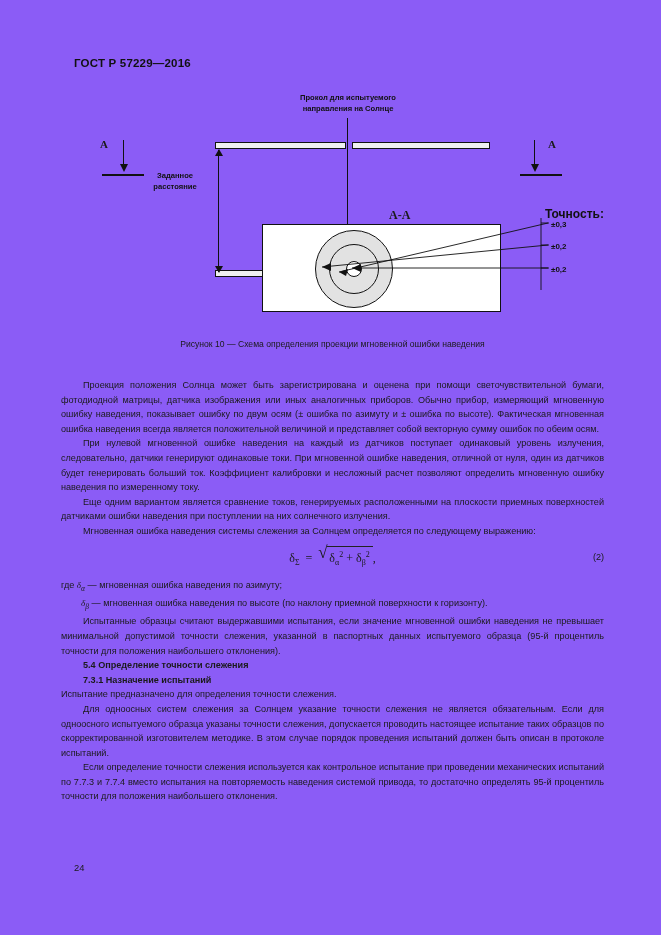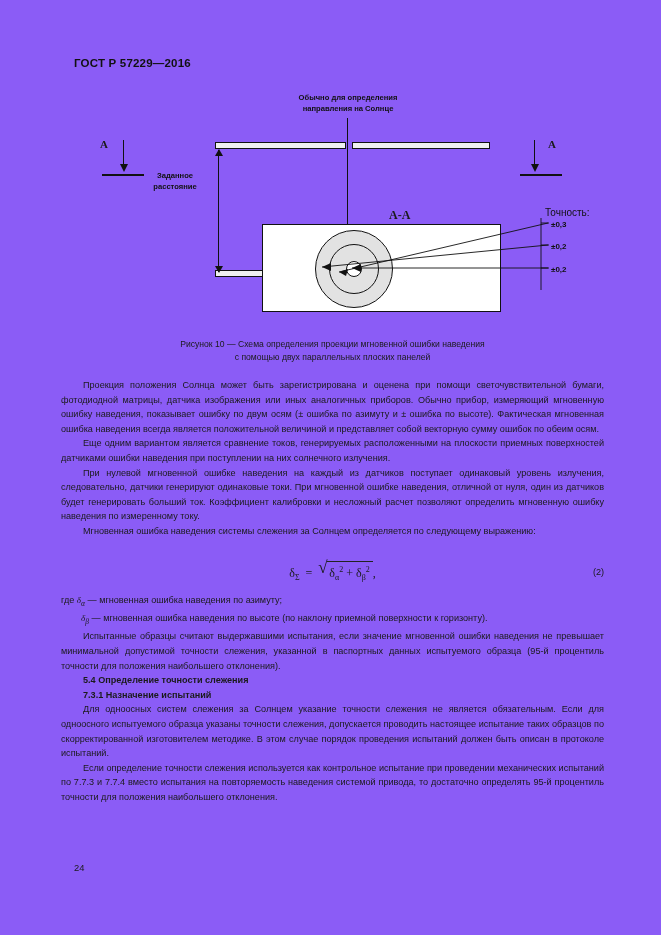--- a/index.html
+++ b/index.html
@@ -191,22 +191,22 @@
     box-sizing: border-box;
   }
   .ring-3 { left: 52px; top: 5px;  width: 78px; height: 78px; }
   .ring-2 { left: 66px; top: 19px; width: 50px; height: 50px; }
   .ring-1 { left: 83px; top: 36px; width: 16px; height: 16px; background: #ffffff; }
 
   .acc-title {
     position: absolute;
     left: 485px;
     top: 117px;
-    font-size: 10px;
-    font-weight: normal;
+    font-size: 12px;
+    font-weight: bold;
     color: #111;
     white-space: nowrap;
   }
   .acc-item {
     position: absolute;
     left: 491px;
     font-size: 8px;
     font-weight: bold;
     color: #111;
     white-space: nowrap;
@@ -248,21 +248,21 @@
   }
   .body-text p {
     margin: 0;
     text-indent: 22px;
   }
   .body-text p.noind { text-indent: 0; }
 
   .formula-row {
     position: relative;
     height: 34px;
-    margin: 18px 0 2px 0;
+    margin: 3px 0 2px 0;
   }
   .formula {
     position: absolute;
     left: 0; right: 0;
     top: 4px;
     text-align: center;
     font-family: "Liberation Serif", serif;
     font-size: 12px;
   }
   .formula .sq {
@@ -319,21 +319,21 @@
 </head>
 <body>
 
 <div class="page">
 
   <div class="doc-header">ГОСТ Р 57229—2016</div>
 
   <div class="figure">
 
     <div class="panel-label">
-      <div>Обычно для определения</div>
+      <div>Прокол для испытуемого</div>
       <div>направления на Солнце</div>
     </div>
     <div class="arrow-down-main"></div>
 
     <div class="panel-top left"></div>
     <div class="panel-top right"></div>
 
     <div class="panel-bot left"></div>
     <div class="panel-bot right"></div>
 
@@ -382,28 +382,27 @@
 
       <line x1="481" y1="128" x2="481" y2="200" stroke="#111" stroke-width="0.9"></line>
       <line x1="481" y1="133" x2="489" y2="133" stroke="#111" stroke-width="0.9"></line>
       <line x1="481" y1="155" x2="489" y2="155" stroke="#111" stroke-width="0.9"></line>
       <line x1="481" y1="178" x2="489" y2="178" stroke="#111" stroke-width="0.9"></line>
     </svg>
   </div>
 
   <div class="caption">
     <div>Рисунок 10 — Схема определения проекции мгновенной ошибки наведения</div>
-    <div>с помощью двух параллельных плоских панелей</div>
   </div>
 
   <div class="body-text">
 
     <p>Проекция положения Солнца может быть зарегистрирована и оценена при помощи светочувствительной бумаги, фотодиодной матрицы, датчика изображения или иных аналогичных приборов. Обычно прибор, измеряющий мгновенную ошибку наведения, показывает ошибку по двум осям (± ошибка по азимуту и ± ошибка по высоте). Фактическая мгновенная ошибка наведения всегда является положительной величиной и представляет собой векторную сумму ошибок по обеим осям.</p>
+    <p>При нулевой мгновенной ошибке наведения на каждый из датчиков поступает одинаковый уровень излучения, следовательно, датчики генерируют одинаковые токи. При мгновенной ошибке наведения, отличной от нуля, один из датчиков будет генерировать больший ток. Коэффициент калибровки и несложный расчет позволяют определить мгновенную ошибку наведения по измеренному току.</p>
     <p>Еще одним вариантом является сравнение токов, генерируемых расположенными на плоскости приемных поверхностей датчиками ошибки наведения при поступлении на них солнечного излучения.</p>
-    <p>При нулевой мгновенной ошибке наведения на каждый из датчиков поступает одинаковый уровень излучения, следовательно, датчики генерируют одинаковые токи. При мгновенной ошибке наведения, отличной от нуля, один из датчиков будет генерировать больший ток. Коэффициент калибровки и несложный расчет позволяют определить мгновенную ошибку наведения по измеренному току.</p>
     <p>Мгновенная ошибка наведения системы слежения за Солнцем определяется по следующему выражению:</p>
 
     <div class="formula-row">
       <div class="formula">
         <span>δ<sub>Σ</sub></span>
         <span>&nbsp;=&nbsp;</span>
         <span class="sq">
           <span class="radical">√</span>
           <span class="under">δ<sub>α</sub><sup>2</sup> + δ<sub>β</sub><sup>2</sup></span>
         </span><span>,</span>
@@ -414,18 +413,19 @@
     <div class="where-block">
       <p class="noind where-line"><span>где</span>
         <i class="var">δ<sub>α</sub></i><span> — мгновенная ошибка наведения по азимуту;</span></p>
       <p class="noind where-line l2"><i class="var">δ<sub>β</sub></i><span> — мгновенная ошибка наведения по высоте (по наклону приемной поверхности к горизонту).</span></p>
     </div>
 
     <p>Испытанные образцы считают выдержавшими испытания, если значение мгновенной ошибки наведения не превышает минимальной допустимой точности слежения, указанной в паспортных данных испытуемого образца (95-й процентиль точности для положения наибольшего отклонения).</p>
 
     <p class="sec-head">5.4 Определение точности слежения</p>
     <p class="sub-head">7.3.1 Назначение испытаний</p>
+    <p class="noind">Испытание предназначено для определения точности слежения.</p>
     <p>Для одноосных систем слежения за Солнцем указание точности слежения не является обязательным. Если для одноосного испытуемого образца указаны точности слежения, допускается проводить настоящее испытание таких образцов по скорректированной изготовителем методике. В этом случае порядок проведения испытаний должен быть описан в протоколе испытаний.</p>
     <p>Если определение точности слежения используется как контрольное испытание при проведении механических испытаний по 7.7.3 и 7.7.4 вместо испытания на повторяемость наведения системой привода, то достаточно определять 95-й процентиль точности для положения наибольшего отклонения.</p>
   </div>
 
   <div class="page-number">24</div>
 </div>
 
 </body></html>

